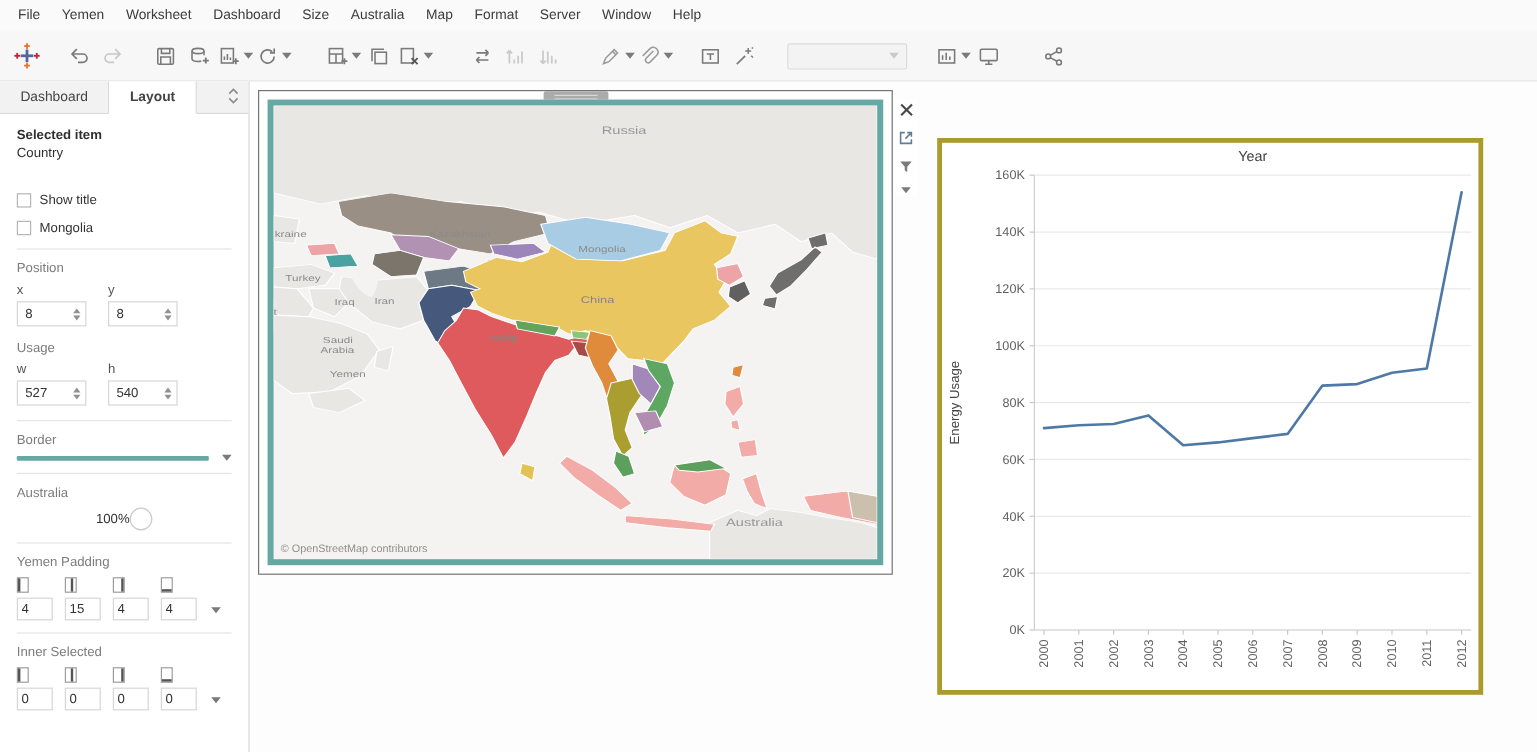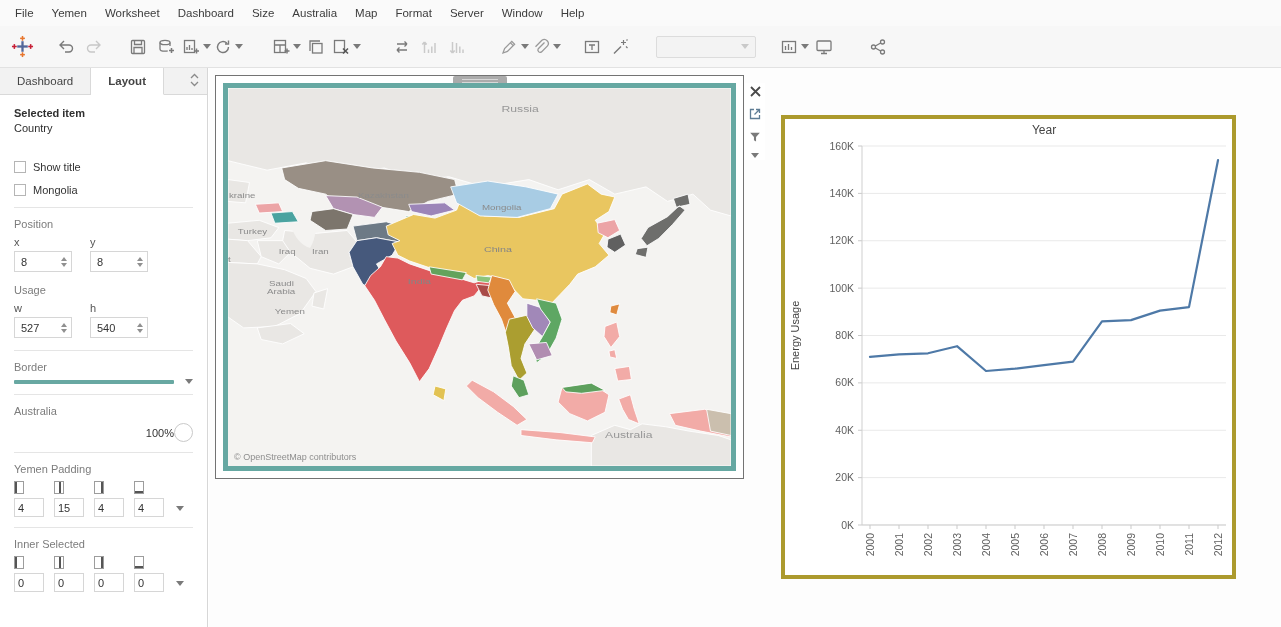--- a/index.html
+++ b/index.html
@@ -35,21 +35,21 @@
   .sec-label{color:#7c7c7c;margin-bottom:6px}
   .field-row{display:flex;gap:18px;margin-bottom:12px}
   .f-label{color:#555;margin-bottom:3px}
   .num-wrap{width:58px;height:21px;position:relative;border:1px solid #d6d6d6;background:#fff}
   .num-wrap input{border:none;width:100%;height:100%;padding:0 14px 0 6px;font-size:11px;font-family:inherit;color:#333;outline:none;background:transparent}
   .spin{position:absolute;right:2px;top:0;bottom:0;width:10px;display:flex;flex-direction:column;justify-content:center;gap:2px;align-items:center}
   .spin .up{width:0;height:0;border-left:3px solid transparent;border-right:3px solid transparent;border-bottom:4px solid #909090}
   .spin .dn{width:0;height:0;border-left:3px solid transparent;border-right:3px solid transparent;border-top:4px solid #909090}
   .border-row{display:flex;align-items:center;justify-content:space-between;margin-bottom:4px}
   .border-swatch{width:160px;height:4px;background:#68a8a2;border-radius:1px}
-  .bg-row{display:flex;align-items:center;justify-content:flex-end;margin:6px 0 4px 0}
+  .bg-row{display:flex;align-items:center;justify-content:center;margin:6px 0 4px 0}
   .bg-circle{width:19px;height:19px;border-radius:50%;border:1px solid #c9c9c9;background:#fff}
   .pad-row{display:flex;align-items:flex-end;gap:10px;margin-bottom:6px}
   .pad-cell{display:flex;flex-direction:column;gap:4px}
   .pad-icon{position:relative;width:10px;height:13px;border:1px solid #9d9d9d;background:#fff}
   .pad-icon::after{content:"";position:absolute;background:#555}
   .pad-icon.left::after{left:0;top:0;bottom:0;width:2px}
   .pad-icon.mid::after{left:4px;top:0;bottom:0;width:2px}
   .pad-icon.right::after{right:0;top:0;bottom:0;width:2px}
   .pad-icon.bottom::after{left:0;right:0;bottom:0;height:2px}
   .pad-wrap{width:30px;height:19px;border:1px solid #d6d6d6;background:#fff}

